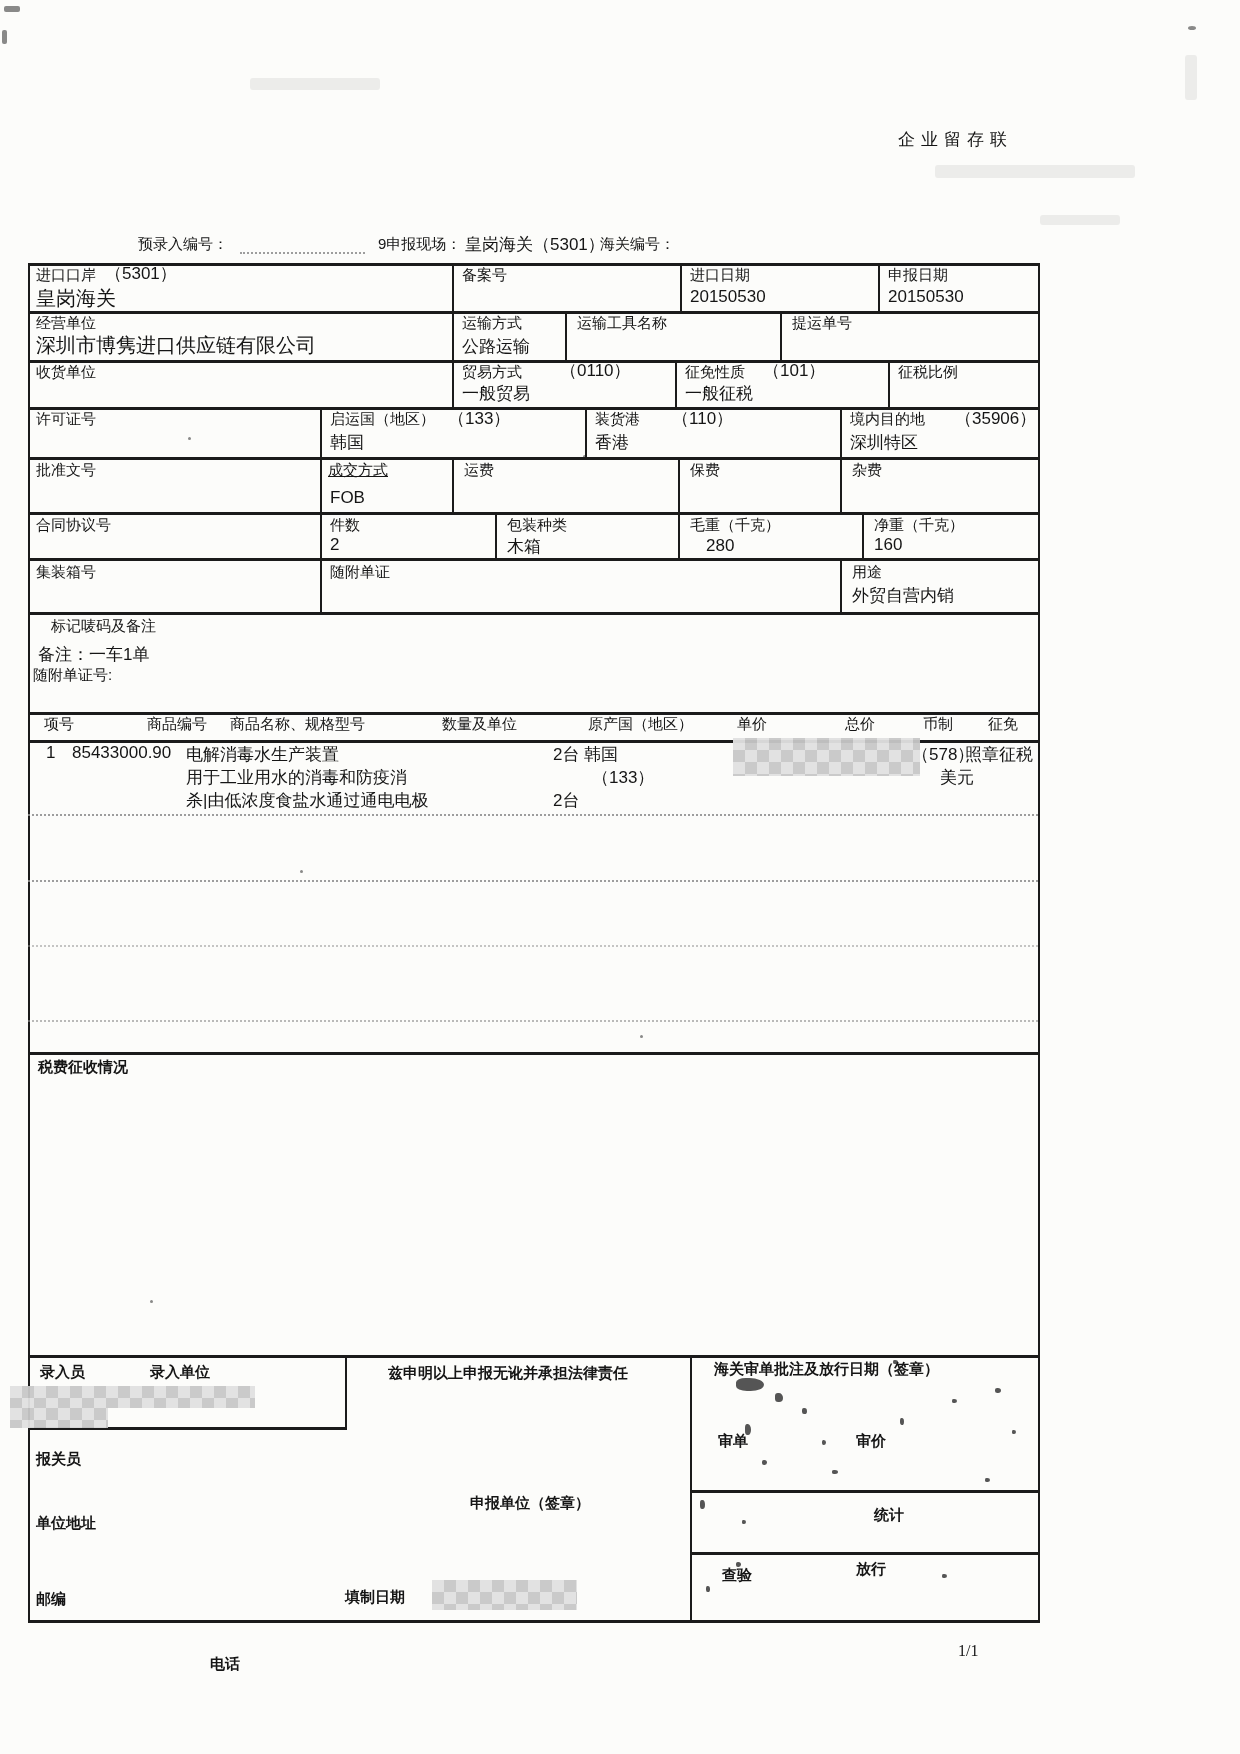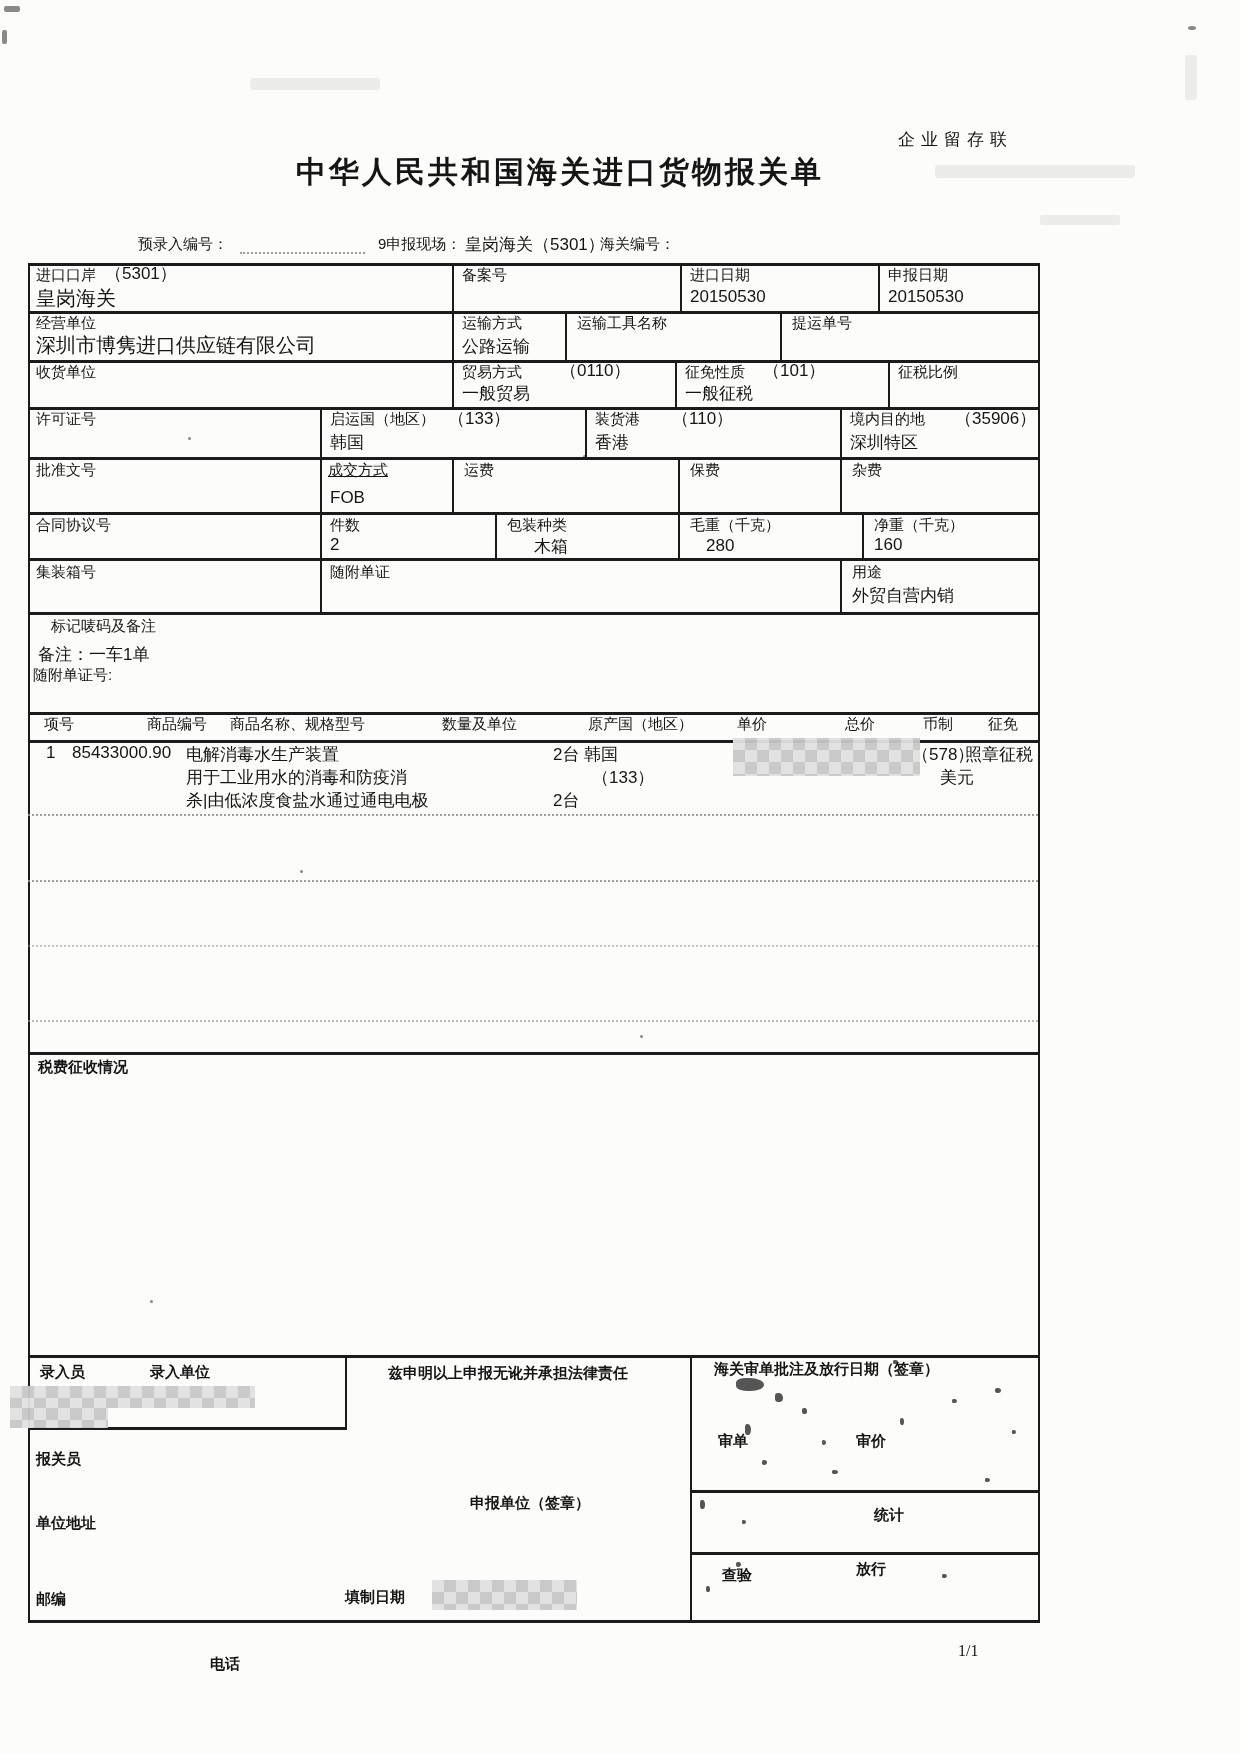--- a/index.html
+++ b/index.html
@@ -33,21 +33,20 @@
   <div class="smudge" style="left:935px;top:165px;width:200px;height:13px;"></div>
   <div class="smudge" style="left:1040px;top:215px;width:80px;height:10px;"></div>
   <div class="smudge" style="left:1185px;top:55px;width:12px;height:45px;"></div>
   <div class="spk" style="left:188px;top:437px;width:3px;height:3px;"></div>
   <div class="spk" style="left:583px;top:455px;width:3px;height:3px;"></div>
   <div class="spk" style="left:300px;top:870px;width:3px;height:3px;"></div>
   <div class="spk" style="left:640px;top:1035px;width:3px;height:3px;"></div>
   <div class="spk" style="left:150px;top:1300px;width:3px;height:3px;"></div>
 
   <span class="t copy" style="left:898px;top:128px;">企业留存联</span>
-  <span class="t title" style="left:296px;top:152px;">中华人民共和国海关进口货物报关单</span>
 
   <span class="t lab" style="left:138px;top:235px;">预录入编号：</span>
   <div class="dot" style="left:240px;top:252px;width:125px;"></div>
   <span class="t lab" style="left:378px;top:235px;">9申报现场：</span>
   <span class="t val" style="left:465px;top:233px;">皇岗海关（5301）</span>
   <span class="t lab" style="left:600px;top:235px;">海关编号：</span>
 
   <div class="hl" style="left:28px;top:263px;width:1012px;"></div>
   <div class="vl" style="left:28px;top:263px;height:1359px;"></div>
   <div class="vl" style="left:1038px;top:263px;height:1359px;"></div>
@@ -125,21 +124,21 @@
   <span class="t lab" style="left:852px;top:461px;">杂费</span>
 
   <div class="vl" style="left:320px;top:512px;height:46px;"></div>
   <div class="vl" style="left:495px;top:512px;height:46px;"></div>
   <div class="vl" style="left:678px;top:512px;height:46px;"></div>
   <div class="vl" style="left:862px;top:512px;height:46px;"></div>
   <span class="t lab" style="left:36px;top:516px;">合同协议号</span>
   <span class="t lab" style="left:330px;top:516px;">件数</span>
   <span class="t val" style="left:330px;top:535px;">2</span>
   <span class="t lab" style="left:507px;top:516px;">包装种类</span>
-  <span class="t val" style="left:534px;top:535px;">木箱</span>
+  <span class="t val" style="left:507px;top:535px;">木箱</span>
   <span class="t lab" style="left:690px;top:516px;">毛重（千克）</span>
   <span class="t val" style="left:690px;top:536px;margin-left:16px;">280</span>
   <span class="t lab" style="left:874px;top:516px;">净重（千克）</span>
   <span class="t val" style="left:874px;top:535px;">160</span>
 
   <div class="vl" style="left:320px;top:558px;height:54px;"></div>
   <div class="vl" style="left:840px;top:558px;height:54px;"></div>
   <span class="t lab" style="left:36px;top:563px;">集装箱号</span>
   <span class="t lab" style="left:330px;top:563px;">随附单证</span>
   <span class="t lab" style="left:852px;top:563px;">用途</span>

